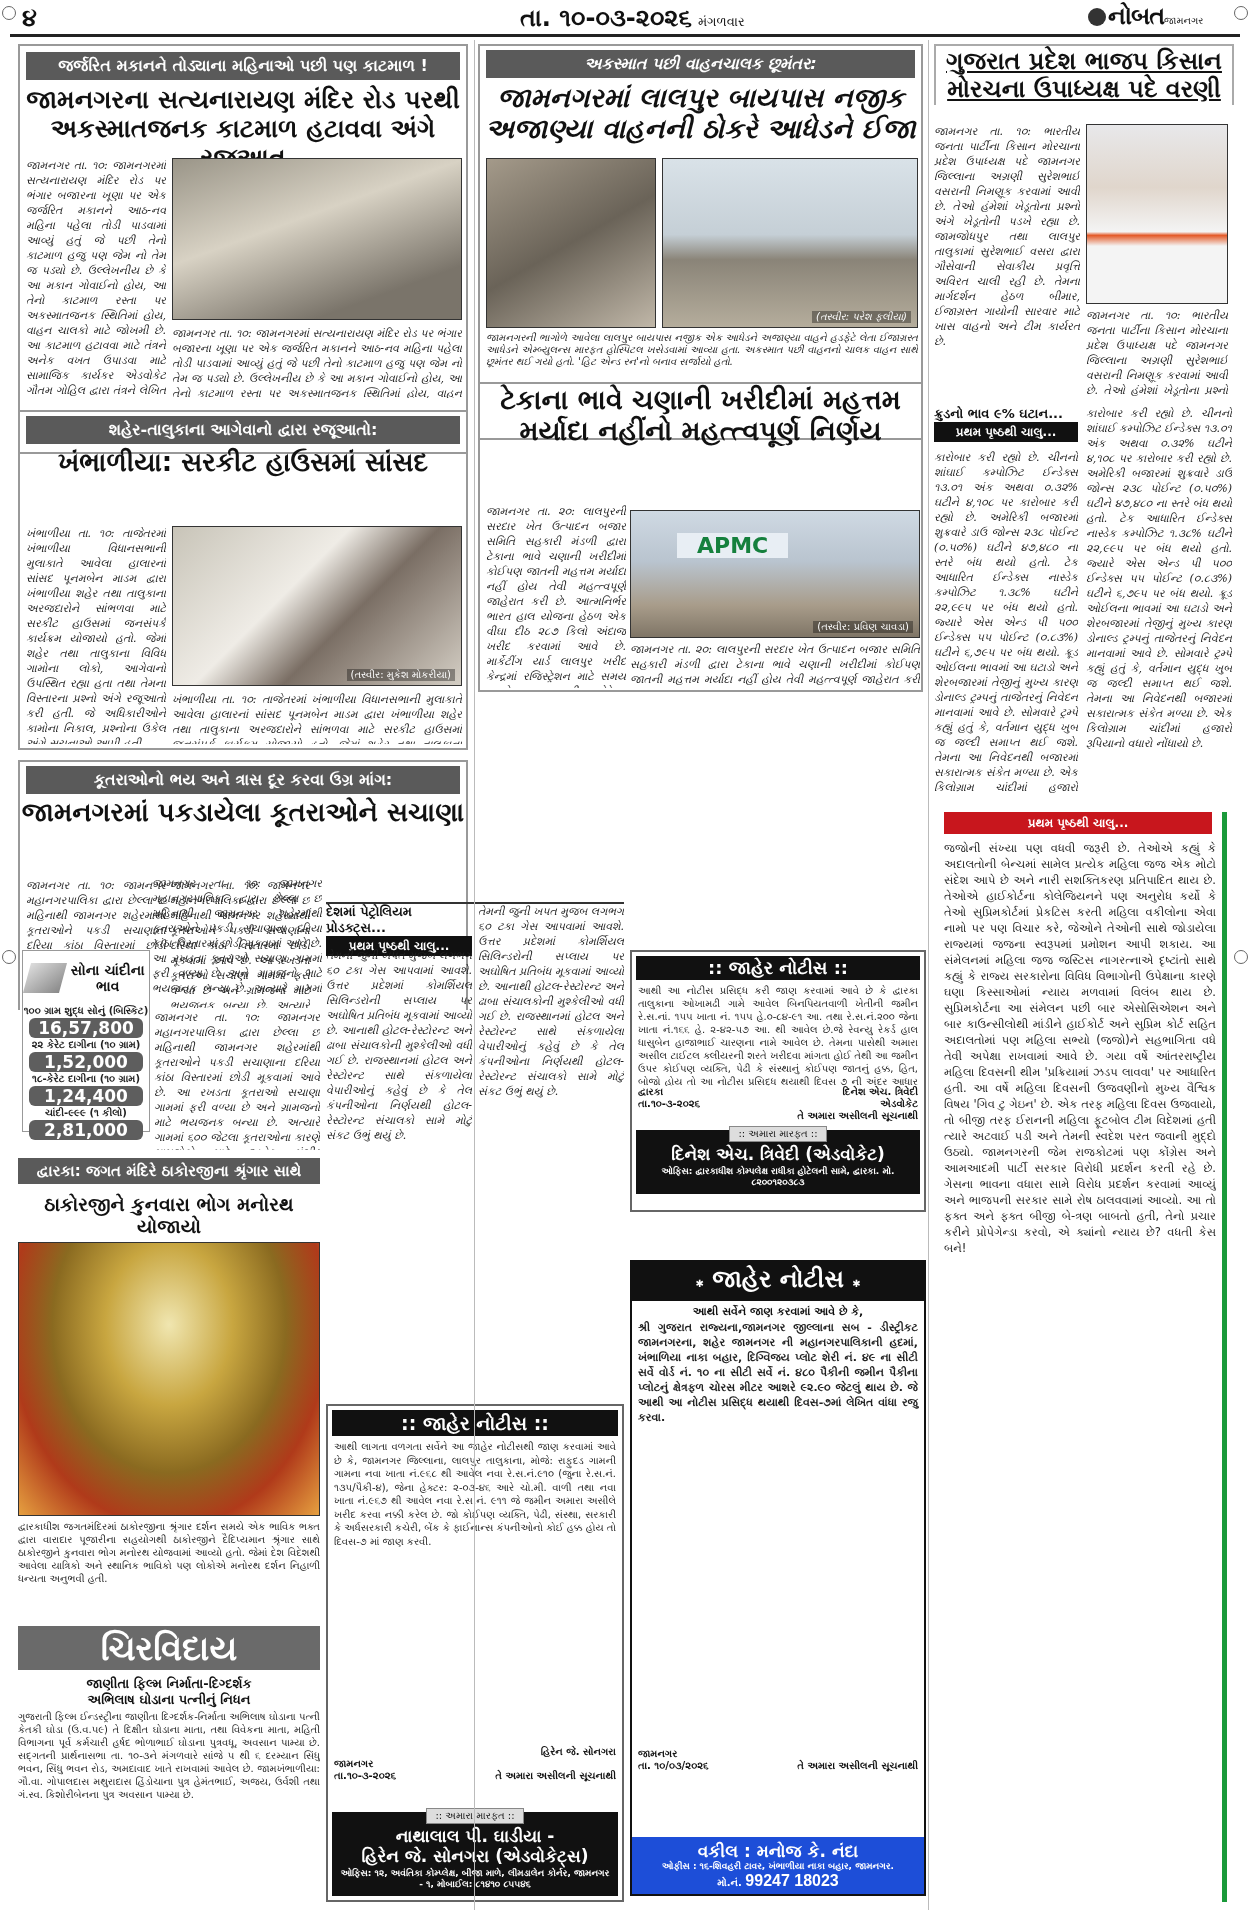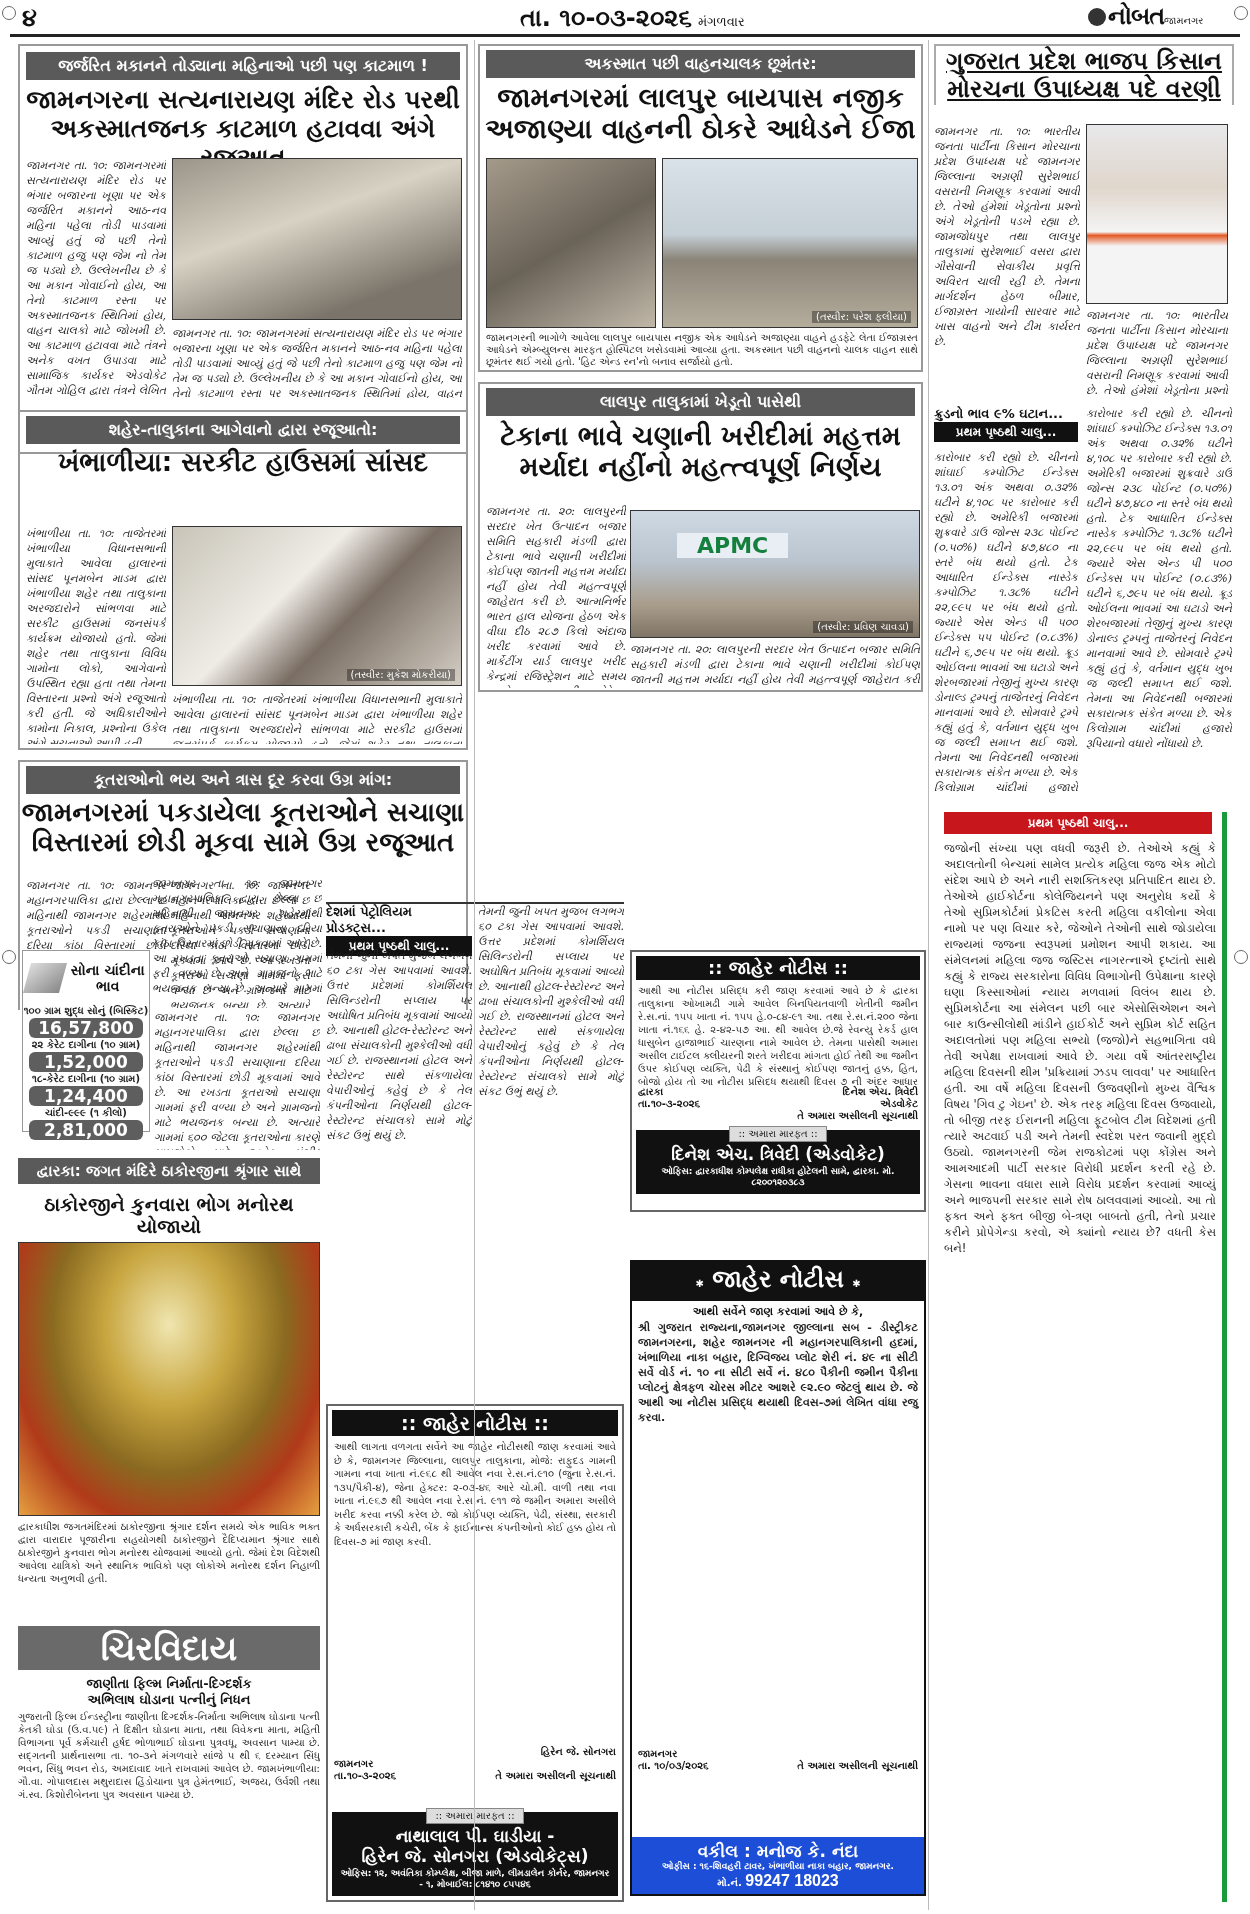--- a/index.html
+++ b/index.html
@@ -44,21 +44,21 @@
 
 <div class="abs box" style="left:18px;top:44px;width:450px;height:410px;">
   <div class="kicker" style="margin:6px;font-size:16px;">જર્જરિત મકાનને તોડ્યાના મહિનાઓ પછી પણ કાટમાળ !</div>
   <div class="headline" style="font-size:25px;">જામનગરના સત્યનારાયણ મંદિર રોડ પરથી</div>
   <div class="headline" style="font-size:25px;">અકસ્માતજનક કાટમાળ હટાવવા અંગે રજૂઆત</div>
   <div class="abs body-text" style="left:6px;top:112px;width:140px;height:240px;overflow:hidden;">જામનગર તા. ૧૦: જામનગરમાં સત્યનારાયણ મંદિર રોડ પર ભંગાર બજારના ખૂણા પર એક જર્જરિત મકાનને આઠ-નવ મહિના પહેલા તોડી પાડવામાં આવ્યું હતું જે પછી તેનો કાટમાળ હજુ પણ જેમ નો તેમ જ પડ્યો છે. ઉલ્લેખનીય છે કે આ મકાન ગોવાઈનો હોય, આ તેનો કાટમાળ રસ્તા પર અકસ્માતજનક સ્થિતિમાં હોય, વાહન ચાલકો માટે જોખમી છે. આ કાટમાળ હટાવવા માટે તંત્રને અનેક વખત ઉપાડવા માટે સામાજિક કાર્યકર એડવોકેટ ગૌતમ ગોહિલ દ્વારા તંત્રને લેખિત રજૂઆત કરવામાં આવી છે.</div>
   <div class="abs photo" style="left:152px;top:112px;width:290px;height:162px;background:linear-gradient(160deg,#9a9588,#d8d2c4 40%,#7a746a 80%);"></div>
   <div class="abs body-text" style="left:152px;top:280px;width:290px;height:72px;overflow:hidden;">જામનગર તા. ૧૦: જામનગરમાં સત્યનારાયણ મંદિર રોડ પર ભંગાર બજારના ખૂણા પર એક જર્જરિત મકાનને આઠ-નવ મહિના પહેલા તોડી પાડવામાં આવ્યું હતું જે પછી તેનો કાટમાળ હજુ પણ જેમ નો તેમ જ પડ્યો છે. ઉલ્લેખનીય છે કે આ મકાન ગોવાઈનો હોય, આ તેનો કાટમાળ રસ્તા પર અકસ્માતજનક સ્થિતિમાં હોય, વાહન ચાલકો માટે જોખમી છે. આ કાટમાળ હટાવવા માટે તંત્રને અનેક વખત ઉપાડવા માટે સામાજિક કાર્યકર એડવોકેટ ગૌતમ ગોહિલ દ્વારા તંત્રને લેખિત રજૂઆત કરવામાં આવી છે.</div>
 </div>
 
-<div class="abs box" style="left:478px;top:44px;width:445px;height:328px;">
+<div class="abs box" style="left:478px;top:44px;width:445px;height:396px;font-style:italic;">
   <div class="kicker" style="margin:4px 6px;">અકસ્માત પછી વાહનચાલક છૂમંતર:</div>
   <div class="headline" style="font-size:27px;">જામનગરમાં લાલપુર બાયપાસ નજીક</div>
   <div class="headline" style="font-size:27px;">અજાણ્યા વાહનની ઠોકરે આધેડને ઈજા</div>
   <div class="abs photo" style="left:6px;top:112px;width:170px;height:170px;background:linear-gradient(150deg,#a49a8a,#6a6358 50%,#c0b7a8);"></div>
   <div class="abs photo" style="left:182px;top:112px;width:256px;height:170px;background:linear-gradient(180deg,#d9e2e8 0%,#c5cfd6 45%,#8a8478 60%,#b5ad9c 100%);">
     <span class="caption">(તસ્વીર: પરેશ ફલીયા)</span>
   </div>
   <div class="abs body-sans" style="left:6px;top:286px;width:432px;height:36px;overflow:hidden;font-size:10px;line-height:12px;">જામનગરની ભાગોળે આવેલા લાલપુર બાયપાસ નજીક એક આધેડને અજાણ્યા વાહને હડફેટે લેતા ઈજાગ્રસ્ત આધેડને એમ્બ્યુલન્સ મારફત હોસ્પિટલ ખસેડવામાં આવ્યા હતા. અકસ્માત પછી વાહનનો ચાલક વાહન સાથે છૂમંતર થઈ ગયો હતો. 'હિટ એન્ડ રન'નો બનાવ સર્જાયો હતો.</div>
 </div>
 
@@ -76,42 +76,40 @@
   <div class="kicker" style="margin:4px 6px;">શહેર-તાલુકાના આગેવાનો દ્વારા રજૂઆતો:</div>
   <div class="headline" style="font-size:26px;">ખંભાળીયા: સરકીટ હાઉસમાં સાંસદ</div>
   <div class="abs body-text" style="left:6px;top:114px;width:140px;height:218px;overflow:hidden;">ખંભાળીયા તા. ૧૦: તાજેતરમાં ખંભાળીયા વિધાનસભાની મુલાકાતે આવેલા હાલારનાં સાંસદ પૂનમબેન માડમ દ્વારા ખંભાળીયા શહેર તથા તાલુકાના અરજદારોને સાંભળવા માટે સરકીટ હાઉસમાં જનસંપર્ક કાર્યક્રમ યોજાયો હતો. જેમાં શહેર તથા તાલુકાના વિવિધ ગામોના લોકો, આગેવાનો ઉપસ્થિત રહ્યા હતા તથા તેમના વિસ્તારના પ્રશ્નો અંગે રજૂઆતો કરી હતી. જે અધિકારીઓને કામોના નિકાલ, પ્રશ્નોના ઉકેલ અંગે સૂચનાઓ આપી હતી.</div>
   <div class="abs photo" style="left:152px;top:114px;width:290px;height:160px;background:linear-gradient(135deg,#c8c4b8,#efece6 40%,#7a6e64 60%,#d4cec4);">
     <span class="caption">(તસ્વીર: મુકેશ મોકરીયા)</span>
   </div>
   <div class="abs body-text" style="left:152px;top:280px;width:290px;height:52px;overflow:hidden;">ખંભાળીયા તા. ૧૦: તાજેતરમાં ખંભાળીયા વિધાનસભાની મુલાકાતે આવેલા હાલારનાં સાંસદ પૂનમબેન માડમ દ્વારા ખંભાળીયા શહેર તથા તાલુકાના અરજદારોને સાંભળવા માટે સરકીટ હાઉસમાં જનસંપર્ક કાર્યક્રમ યોજાયો હતો. જેમાં શહેર તથા તાલુકાના વિવિધ ગામોના લોકો, આગેવાનો ઉપસ્થિત રહ્યા હતા તથા તેમના વિસ્તારના પ્રશ્નો અંગે રજૂઆતો કરી હતી. જે અધિકારીઓને કામોના નિકાલ, પ્રશ્નોના ઉકેલ અંગે સૂચનાઓ આપી હતી.</div>
 </div>
 
 <div class="abs box" style="left:478px;top:382px;width:445px;height:310px;">
-  <div class="kicker" style="margin:4px 6px;">લાલપુર તાલુકામાં ખેડૂતો પાસેથી</div>
   <div class="headline" style="font-size:27px;">ટેકાના ભાવે ચણાની ખરીદીમાં મહત્તમ</div>
   <div class="headline" style="font-size:27px;">મર્યાદા નહીંનો મહત્ત્વપૂર્ણ નિર્ણય</div>
   <div class="abs body-text" style="left:6px;top:120px;width:140px;height:184px;overflow:hidden;">જામનગર તા. ૨૦: લાલપુરની સરદાર ખેત ઉત્પાદન બજાર સમિતિ સહકારી મંડળી દ્વારા ટેકાના ભાવે ચણાની ખરીદીમાં કોઈપણ જાતની મહત્તમ મર્યાદા નહીં હોય તેવી મહત્ત્વપૂર્ણ જાહેરાત કરી છે. આત્મનિર્ભર ભારત હાલ યોજના હેઠળ એક વીઘા દીઠ ૨૮૭ કિલો અંદાજ ખરીદ કરવામાં આવે છે. માર્કેટીંગ યાર્ડ લાલપુર ખરીદ કેન્દ્રમાં રજિસ્ટ્રેશન માટે સમય સવારે ૧૦ વાગ્યાથી બપોરે ૧ વાગ્યા સુધી તથા બપોરે ૩ વાગ્યાથી સાંજે ૬ વાગ્યા સુધી રહેશે.</div>
   <div class="abs photo" style="left:150px;top:126px;width:290px;height:128px;background:linear-gradient(180deg,#cfd9e3 0%,#b9c4cf 40%,#a89c8a 75%,#7f7566);">
     <span style="position:absolute;left:46px;top:22px;font-size:22px;font-weight:900;color:#15803d;background:#e8eef4;padding:0 20px;">APMC</span>
     <span class="caption">(તસ્વીર: પ્રવિણ ચાવડા)</span>
   </div>
   <div class="abs body-text" style="left:150px;top:258px;width:290px;height:46px;overflow:hidden;">જામનગર તા. ૨૦: લાલપુરની સરદાર ખેત ઉત્પાદન બજાર સમિતિ સહકારી મંડળી દ્વારા ટેકાના ભાવે ચણાની ખરીદીમાં કોઈપણ જાતની મહત્તમ મર્યાદા નહીં હોય તેવી મહત્ત્વપૂર્ણ જાહેરાત કરી છે. આત્મનિર્ભર ભારત હાલ યોજના હેઠળ એક વીઘા દીઠ ૨૮૭ કિલો અંદાજ ખરીદ કરવામાં આવે છે. માર્કેટીંગ યાર્ડ લાલપુર ખરીદ કેન્દ્રમાં રજિસ્ટ્રેશન માટે સમય સવારે ૧૦ વાગ્યાથી બપોરે ૧ વાગ્યા સુધી તથા બપોરે ૩ વાગ્યાથી સાંજે ૬ વાગ્યા સુધી રહેશે.</div>
 </div>
 
 <div class="abs" style="left:934px;top:406px;width:300px;height:394px;">
   <div class="cont-head" style="width:144px;font-size:13px;">ક્રુડનો ભાવ ૯% ઘટાન...</div>
   <div class="cont-bar" style="width:144px;">પ્રથમ પૃષ્ઠથી ચાલુ...</div>
   <div class="abs body-text" style="left:0;top:44px;width:144px;height:344px;overflow:hidden;">કારોબાર કરી રહ્યો છે. ચીનનો શાંઘાઈ કમ્પોઝિટ ઈન્ડેક્સ ૧૩.૦૧ અંક અથવા ૦.૩૨% ઘટીને ૪,૧૦૮ પર કારોબાર કરી રહ્યો છે. અમેરિકી બજારમાં શુક્રવારે ડાઉ જોન્સ ૨૩૮ પોઈન્ટ (૦.૫૦%) ઘટીને ૪૭,૪૮૦ ના સ્તરે બંધ થયો હતો. ટેક આધારિત ઈન્ડેક્સ નાસ્ડેક કમ્પોઝિટ ૧.૩૮% ઘટીને ૨૨,૯૯૫ પર બંધ થયો હતો. જ્યારે એસ એન્ડ પી ૫૦૦ ઈન્ડેક્સ ૫૫ પોઈન્ટ (૦.૮૩%) ઘટીને ૬,૭૯૫ પર બંધ થયો. ક્રૂડ ઓઈલના ભાવમાં આ ઘટાડો અને શેરબજારમાં તેજીનું મુખ્ય કારણ ડોનાલ્ડ ટ્રમ્પનું તાજેતરનું નિવેદન માનવામાં આવે છે. સોમવારે ટ્રમ્પે કહ્યું હતું કે, વર્તમાન યુદ્ધ ખુબ જ જલ્દી સમાપ્ત થઈ જશે. તેમના આ નિવેદનથી બજારમાં સકારાત્મક સંકેત મળ્યા છે. એક કિલોગ્રામ ચાંદીમાં હજારો રૂપિયાનો વધારો નોંધાયો છે.</div>
   <div class="abs body-text" style="left:152px;top:0;width:146px;height:388px;overflow:hidden;">કારોબાર કરી રહ્યો છે. ચીનનો શાંઘાઈ કમ્પોઝિટ ઈન્ડેક્સ ૧૩.૦૧ અંક અથવા ૦.૩૨% ઘટીને ૪,૧૦૮ પર કારોબાર કરી રહ્યો છે. અમેરિકી બજારમાં શુક્રવારે ડાઉ જોન્સ ૨૩૮ પોઈન્ટ (૦.૫૦%) ઘટીને ૪૭,૪૮૦ ના સ્તરે બંધ થયો હતો. ટેક આધારિત ઈન્ડેક્સ નાસ્ડેક કમ્પોઝિટ ૧.૩૮% ઘટીને ૨૨,૯૯૫ પર બંધ થયો હતો. જ્યારે એસ એન્ડ પી ૫૦૦ ઈન્ડેક્સ ૫૫ પોઈન્ટ (૦.૮૩%) ઘટીને ૬,૭૯૫ પર બંધ થયો. ક્રૂડ ઓઈલના ભાવમાં આ ઘટાડો અને શેરબજારમાં તેજીનું મુખ્ય કારણ ડોનાલ્ડ ટ્રમ્પનું તાજેતરનું નિવેદન માનવામાં આવે છે. સોમવારે ટ્રમ્પે કહ્યું હતું કે, વર્તમાન યુદ્ધ ખુબ જ જલ્દી સમાપ્ત થઈ જશે. તેમના આ નિવેદનથી બજારમાં સકારાત્મક સંકેત મળ્યા છે. એક કિલોગ્રામ ચાંદીમાં હજારો રૂપિયાનો વધારો નોંધાયો છે.</div>
 </div>
 
 <div class="abs" style="left:18px;top:760px;width:450px;height:250px;border:2px solid #999;border-bottom:none;">
   <div class="kicker" style="margin:4px 6px;">કૂતરાઓનો ભય અને ત્રાસ દૂર કરવા ઉગ્ર માંગ:</div>
   <div class="headline" style="font-size:26px;">જામનગરમાં પકડાયેલા કૂતરાઓને સચાણા</div>
-  <div class="headline" style="font-size:26px;">વિસ્તારમાં છોડી મૂકવા સામે ઉગ્ર રજૂઆત</div>
   <div class="abs body-text" style="left:6px;top:116px;width:140px;height:74px;overflow:hidden;">જામનગર તા. ૧૦: જામનગર મહાનગરપાલિકા દ્વારા છેલ્લા છ મહિનાથી જામનગર શહેરમાંથી કૂતરાઓને પકડી સચાણાના દરિયા કાંઠા વિસ્તારમાં છોડી મૂકવામાં આવે છે. આ રખડતા કૂતરાઓ સચાણા ગામમાં ફરી વળ્યા છે અને ગ્રામજનો માટે ભયજનક બન્યા છે. અત્યારે ગામમાં ૬૦૦ જેટલા કૂતરાઓના કારણે ગામલોકો માટે અનેક ગંભીર સમસ્યાઓ ઉભી થઈ રહી છે.</div>
   <div class="abs body-text" style="left:150px;top:116px;width:140px;height:130px;overflow:hidden;">જામનગર તા. ૧૦: જામનગર મહાનગરપાલિકા દ્વારા છેલ્લા છ મહિનાથી જામનગર શહેરમાંથી કૂતરાઓને પકડી સચાણાના દરિયા કાંઠા વિસ્તારમાં છોડી મૂકવામાં આવે છે. આ રખડતા કૂતરાઓ સચાણા ગામમાં ફરી વળ્યા છે અને ગ્રામજનો માટે ભયજનક બન્યા છે. અત્યારે ગામમાં ૬૦૦ જેટલા કૂતરાઓના કારણે ગામલોકો માટે અનેક ગંભીર સમસ્યાઓ ઉભી થઈ રહી છે.</div>
 </div>
 
 <div class="abs" style="left:22px;top:950px;width:128px;height:182px;border:1px solid #999;">
   <div style="display:flex;align-items:center;height:54px;">
     <div style="width:44px;height:30px;margin:0 4px;background:linear-gradient(135deg,#ddd,#888);transform:skewX(-15deg);"></div>
     <div style="font-weight:900;font-size:14px;line-height:16px;text-align:center;">સોના ચાંદીના ભાવ</div>
   </div>
   <div>

